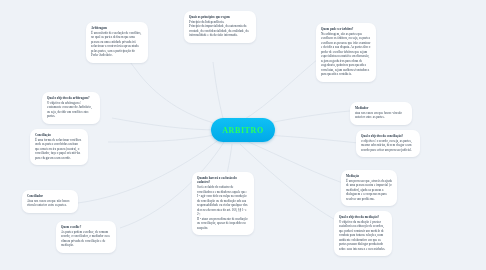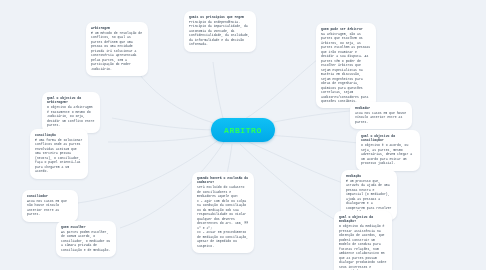--- a/index.html
+++ b/index.html
@@ -6,21 +6,21 @@
     margin: 0;
     padding: 0;
     background: #eef2f7;
   }
   #canvas {
     position: relative;
     width: 486px;
     height: 270px;
     background: #eef2f7;
     overflow: hidden;
-    font-family: Liberation Mono, monospace;
+    font-family: Liberation Serif, serif;
   }
   #links {
     position: absolute;
     left: 0;
     top: 0;
     width: 486px;
     height: 270px;
     pointer-events: none;
   }
   .node {

